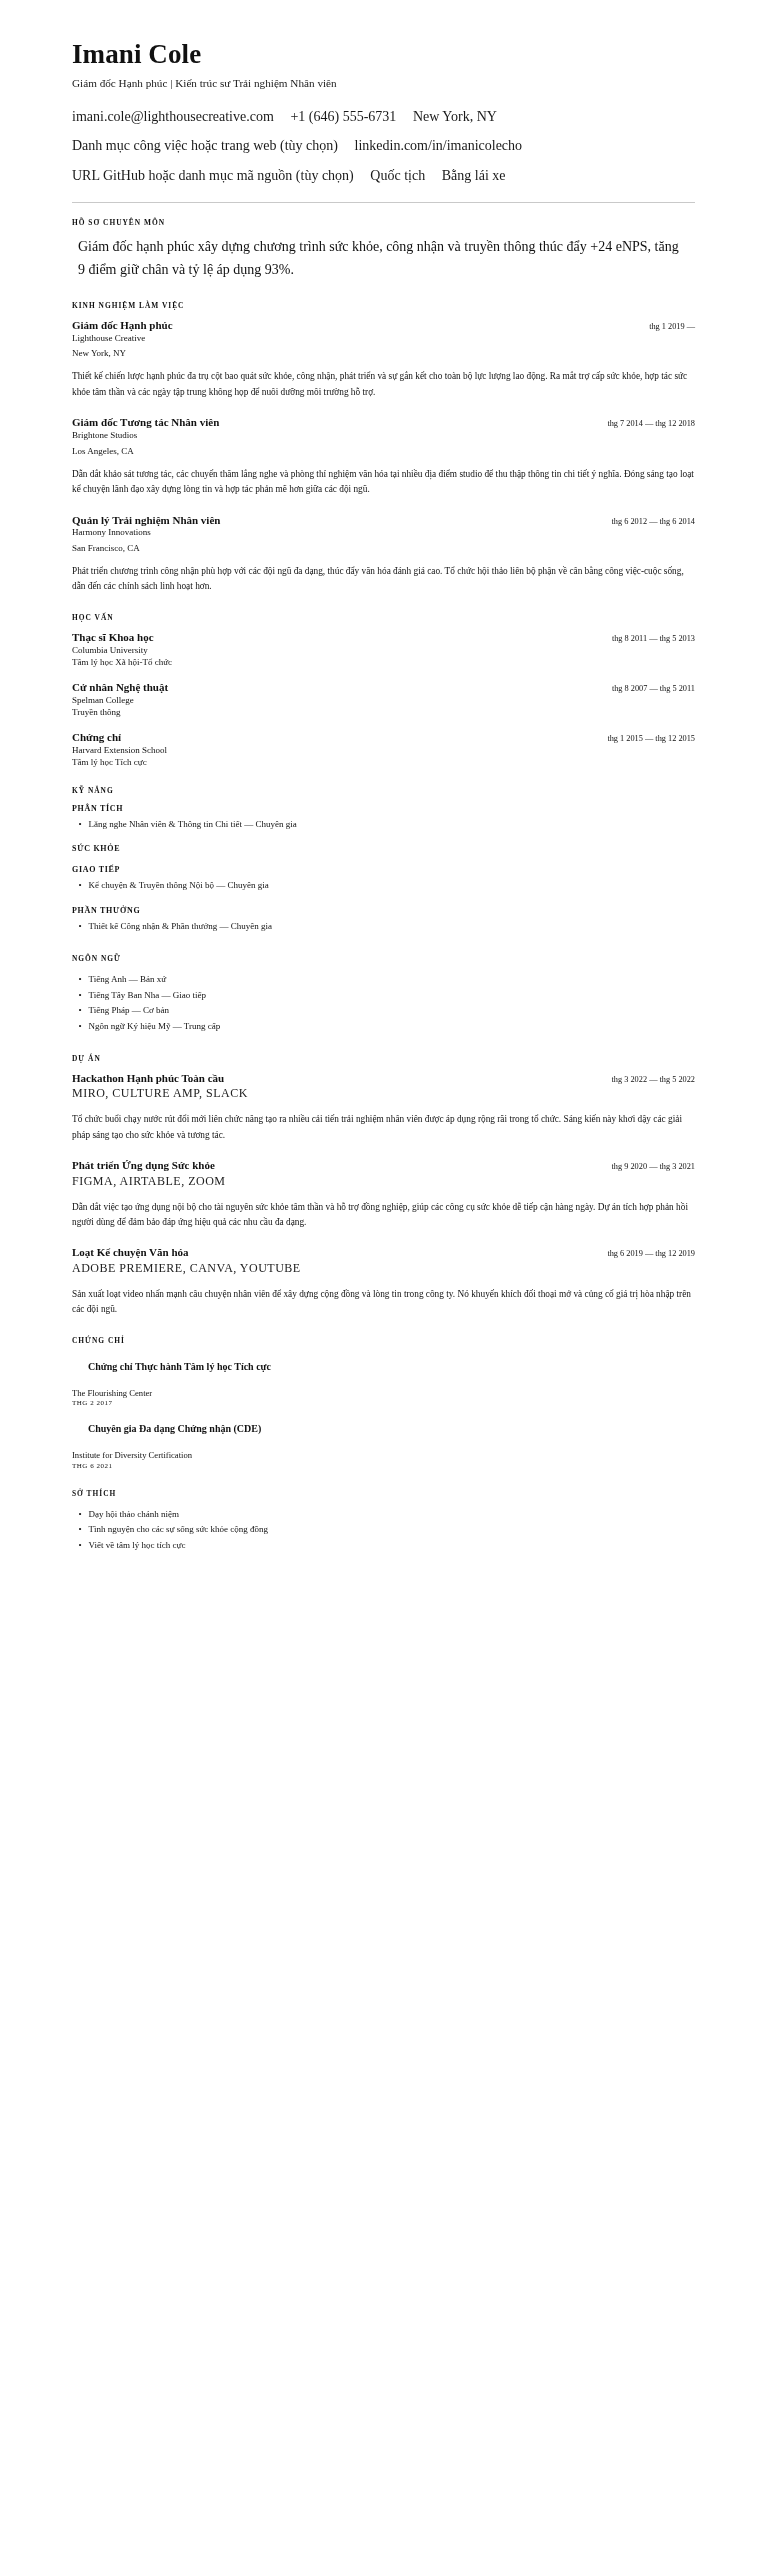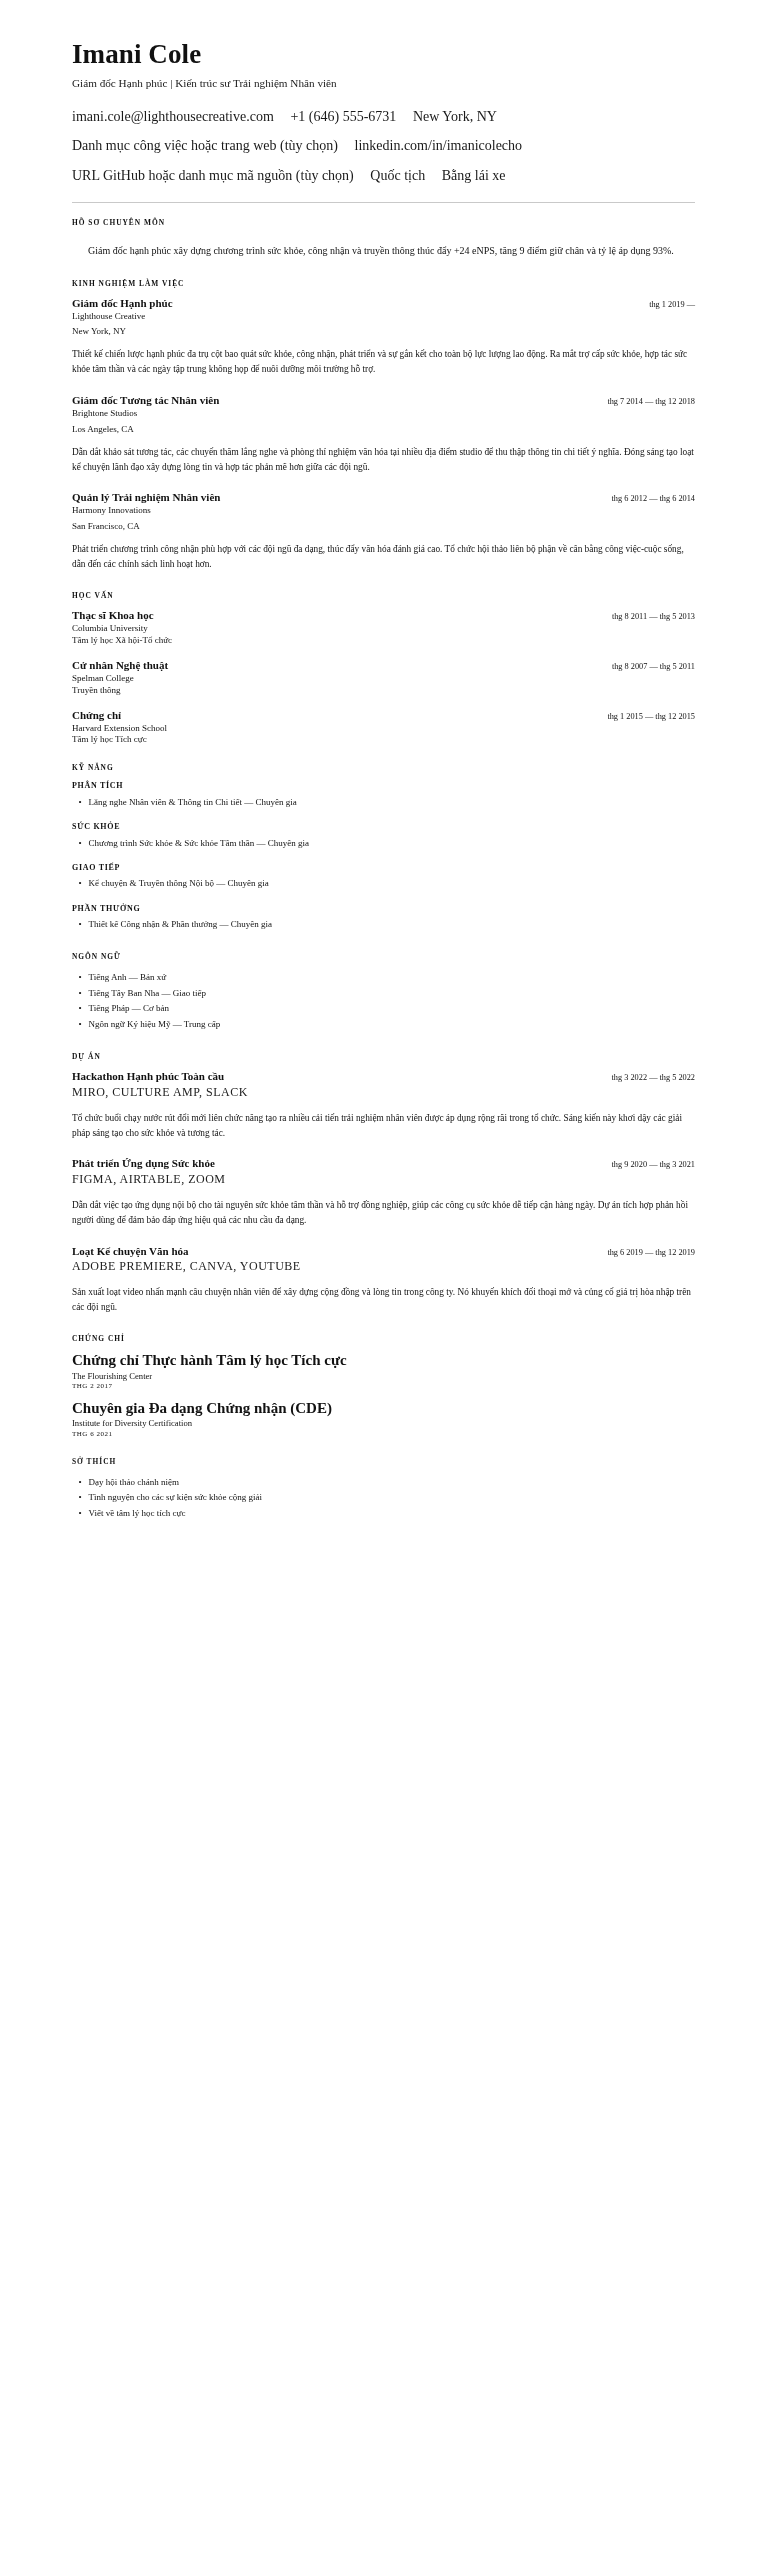--- a/index.html
+++ b/index.html
@@ -50,23 +50,23 @@
     font-weight: bold;
     letter-spacing: 1px;
     text-transform: uppercase;
     margin: 0 0 9px 0;
     color: #111;
   }
   .section {
     margin-bottom: 19px;
   }
   .summary-text {
-    font-size: 10px;
+    font-size: 14px;
     line-height: 1.62;
-    margin: 16px;
+    margin: 6px;
   }
   .entry {
     margin-bottom: 16.6px;
   }
   .entry-head {
     display: flex;
     justify-content: space-between;
     align-items: flex-end;
   }
   .entry-title {
@@ -118,21 +118,21 @@
     line-height: 1.75;
     position: relative;
   }
   ul.bullets li:before {
     content: "\2022";
     position: absolute;
     left: -10.2px;
     top: 0;
   }
   .cert-entry { margin-bottom: 10.2px; }
-  .cert-title { font-size: 15px; font-weight: bold; margin: 0; }
+  .cert-title { font-size: 10px; font-weight: bold; margin: 16px; }
   .cert-org { font-size: 8.6px; margin: 1.3px 0 0 0; }
   .cert-date {
     font-size: 7px;
     letter-spacing: 0.5px;
     text-transform: uppercase;
     margin: 1.3px 0 0 0;
   }
   .edu-entry { margin-bottom: 14px; }
 </style>
 </head>
@@ -232,23 +232,20 @@
 
     <div class="skill-group">
       <div class="skill-group-title">PHÂN TÍCH</div>
       <ul class="bullets">
         <li>Lắng nghe Nhân viên &amp; Thông tin Chi tiết — Chuyên gia</li>
       </ul>
     </div>
 
     <div class="skill-group">
       <div class="skill-group-title">SỨC KHỎE</div>
-      <ul class="bullets">
-        <li>Chương trình Sức khỏe &amp; Sức khỏe Tâm thần — Chuyên gia</li>
-      </ul>
     </div>
 
     <div class="skill-group">
       <div class="skill-group-title">GIAO TIẾP</div>
       <ul class="bullets">
         <li>Kể chuyện &amp; Truyền thông Nội bộ — Chuyên gia</li>
       </ul>
     </div>
 
     <div class="skill-group">
@@ -313,19 +310,19 @@
       <p class="cert-title">Chuyên gia Đa dạng Chứng nhận (CDE)</p>
       <p class="cert-org">Institute for Diversity Certification</p>
       <p class="cert-date">THG 6 2021</p>
     </div>
   </div>
 
   <div class="section">
     <div class="section-title">SỞ THÍCH</div>
     <ul class="bullets">
       <li>Dạy hội thảo chánh niệm</li>
-      <li>Tình nguyện cho các sự kiện sức khỏe cộng giải</li>
+      <li>Tình nguyện cho các sự sống sức khỏe cộng đồng</li>
       <li>Viết về tâm lý học tích cực</li>
     </ul>
   </div>
 
 </div>
 
 
 </body></html>

